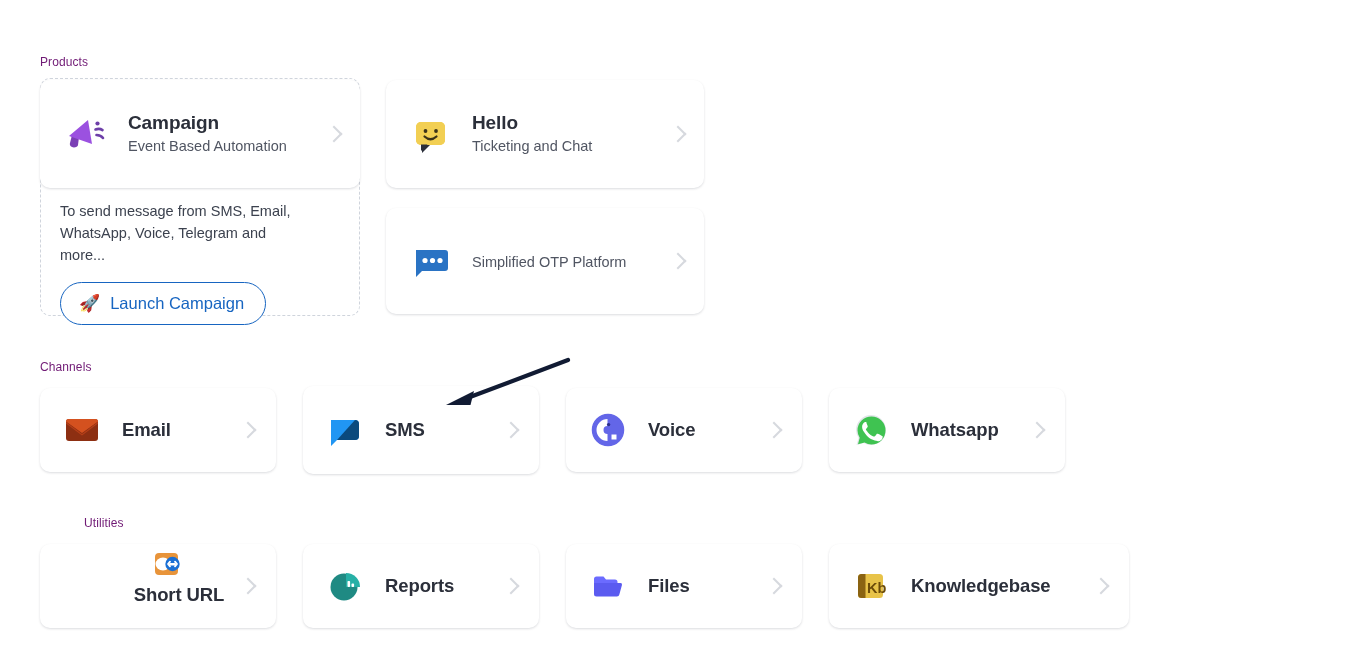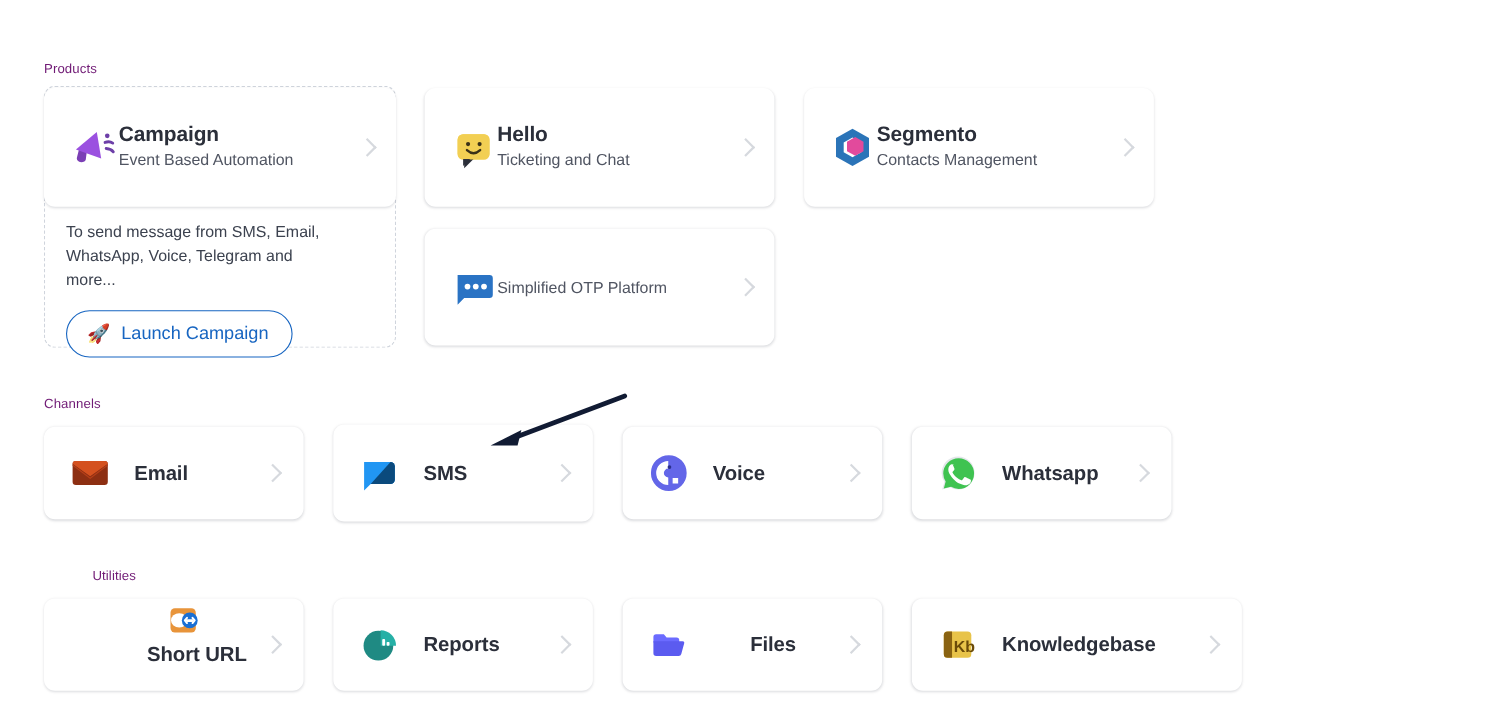--- a/index.html
+++ b/index.html
@@ -29,21 +29,21 @@
     align-items: center;
   }
   .card.product { padding-left: 22px; }
   .card.channel { padding-left: 22px; }
   .card.utility { padding-left: 22px; }
 
   .icon-wrap {
     flex: 0 0 auto;
     display: flex; align-items: center; justify-content: center;
   }
-  .texts { flex: 1 1 auto; min-width: 0; }
+  .texts { margin-left: 20px; flex: 1 1 auto; min-width: 0; }
   .card-title {
     font-size: 19px; font-weight: bold; color: #2b2f3a;
     letter-spacing: -0.1px; line-height: 1.15;
   }
   .card-sub {
     font-size: 14.5px; color: #505562; margin-top: 4px; line-height: 1.2;
   }
   .chev {
     position: absolute; right: 20px; top: 50%; transform: translateY(-50%);
     width: 12px; height: 12px;
@@ -129,34 +129,20 @@
         <path d="M13 32.5 L13 39 L19.5 32.5 Z" fill="#2b2f3a"></path>
       </svg>
     </div>
     <div class="texts">
       <div class="card-title">Hello</div>
       <div class="card-sub">Ticketing and Chat</div>
     </div>
     <span class="chev"></span>
   </div>
 
-  <div class="card product" style="left:731px; top:80px; width:318px; height:108px;">
-    <div class="icon-wrap">
-      <svg width="44" height="44" viewBox="0 0 44 44">
-        <path d="M22 5 L37 13.5 L37 30.5 L22 39 L7 30.5 L7 13.5 Z" fill="#2b74b8"></path>
-        <path d="M22 13 L30 17.5 L30 26.5 L22 31 L14 26.5 L14 17.5 Z" fill="#ffffff"></path>
-        <path d="M24.5 12.5 L32 16.8 L32 25.4 L24.5 29.7 L17 25.4 L17 16.8 Z" fill="#e24a9c"></path>
-      </svg>
-    </div>
-    <div class="texts">
-      <div class="card-title">Segmento</div>
-      <div class="card-sub">Contacts Management</div>
-    </div>
-    <span class="chev"></span>
-  </div>
 
   <div class="card product" style="left:386px; top:208px; width:318px; height:106px;">
     <div class="icon-wrap">
       <svg width="44" height="44" viewBox="0 0 44 44">
         <path d="M8 11 h29 a3 3 0 0 1 3 3 v15 a3 3 0 0 1 -3 3 h-23 l-6 6 z" fill="#2a73c4"></path>
         <circle cx="17" cy="21.5" r="2.6" fill="#ffffff"></circle>
         <circle cx="24.5" cy="21.5" r="2.6" fill="#ffffff"></circle>
         <circle cx="32" cy="21.5" r="2.6" fill="#ffffff"></circle>
       </svg>
     </div>
@@ -253,21 +239,21 @@
         <rect x="22.5" y="15" width="2.6" height="6" rx="0.8" fill="#ffffff"></rect>
         <rect x="26.5" y="17.6" width="2.6" height="3.4" rx="0.8" fill="#ffffff"></rect>
       </svg>
     </div>
     <div class="texts">
       <div class="card-title">Reports</div>
     </div>
     <span class="chev"></span>
   </div>
 
-  <div class="card utility" style="left:566px; top:544px; width:236px; height:84px;gap:34px;">
+  <div class="card utility" style="left:566px; top:544px; width:236px; height:84px;">
     <div class="icon-wrap">
       <svg width="40" height="40" viewBox="0 0 40 40">
         <path d="M6 13 a2.5 2.5 0 0 1 2.5 -2.5 h7 l2.5 3 h9 a2.5 2.5 0 0 1 2.5 2.5 v2 h-23.5 Z" fill="#6b6bff"></path>
         <path d="M6 17 h26.5 a1.5 1.5 0 0 1 1.45 1.9 l-2.6 9.6 a2.5 2.5 0 0 1 -2.4 1.9 h-20.45 a2.5 2.5 0 0 1 -2.5 -2.5 Z" fill="#5b5bf0"></path>
       </svg>
     </div>
     <div class="texts">
       <div class="card-title">Files</div>
     </div>
     <span class="chev"></span>

